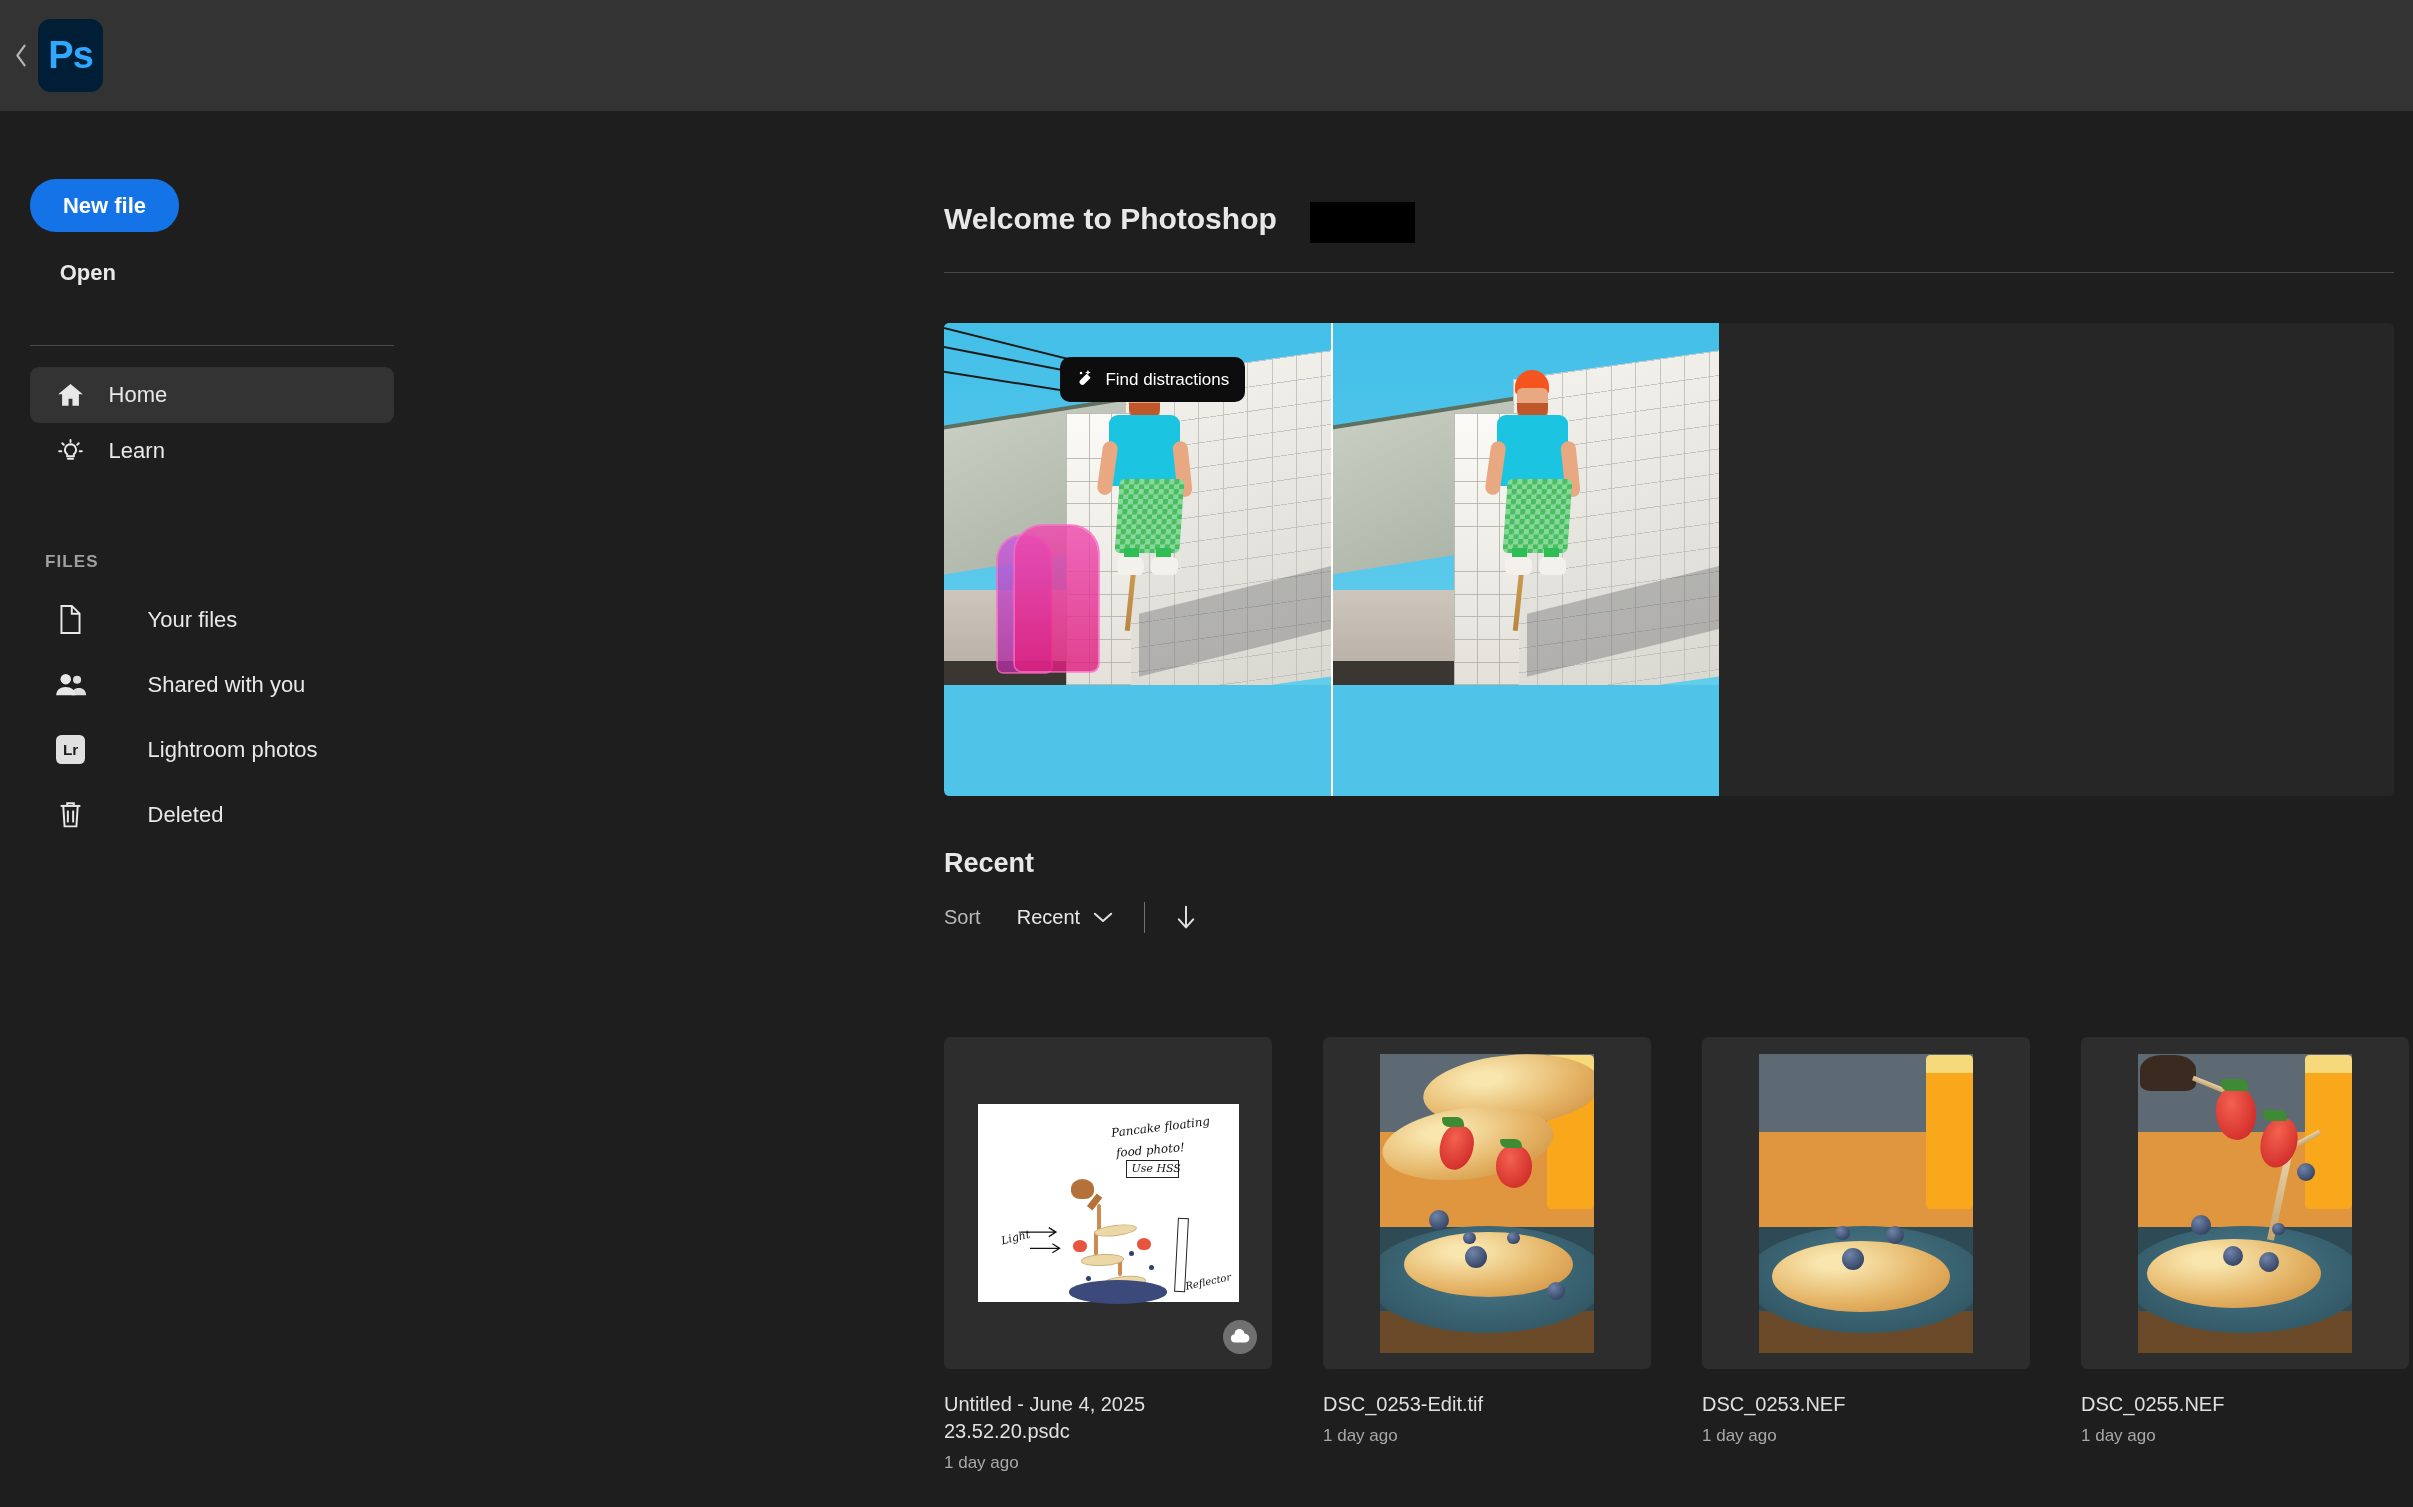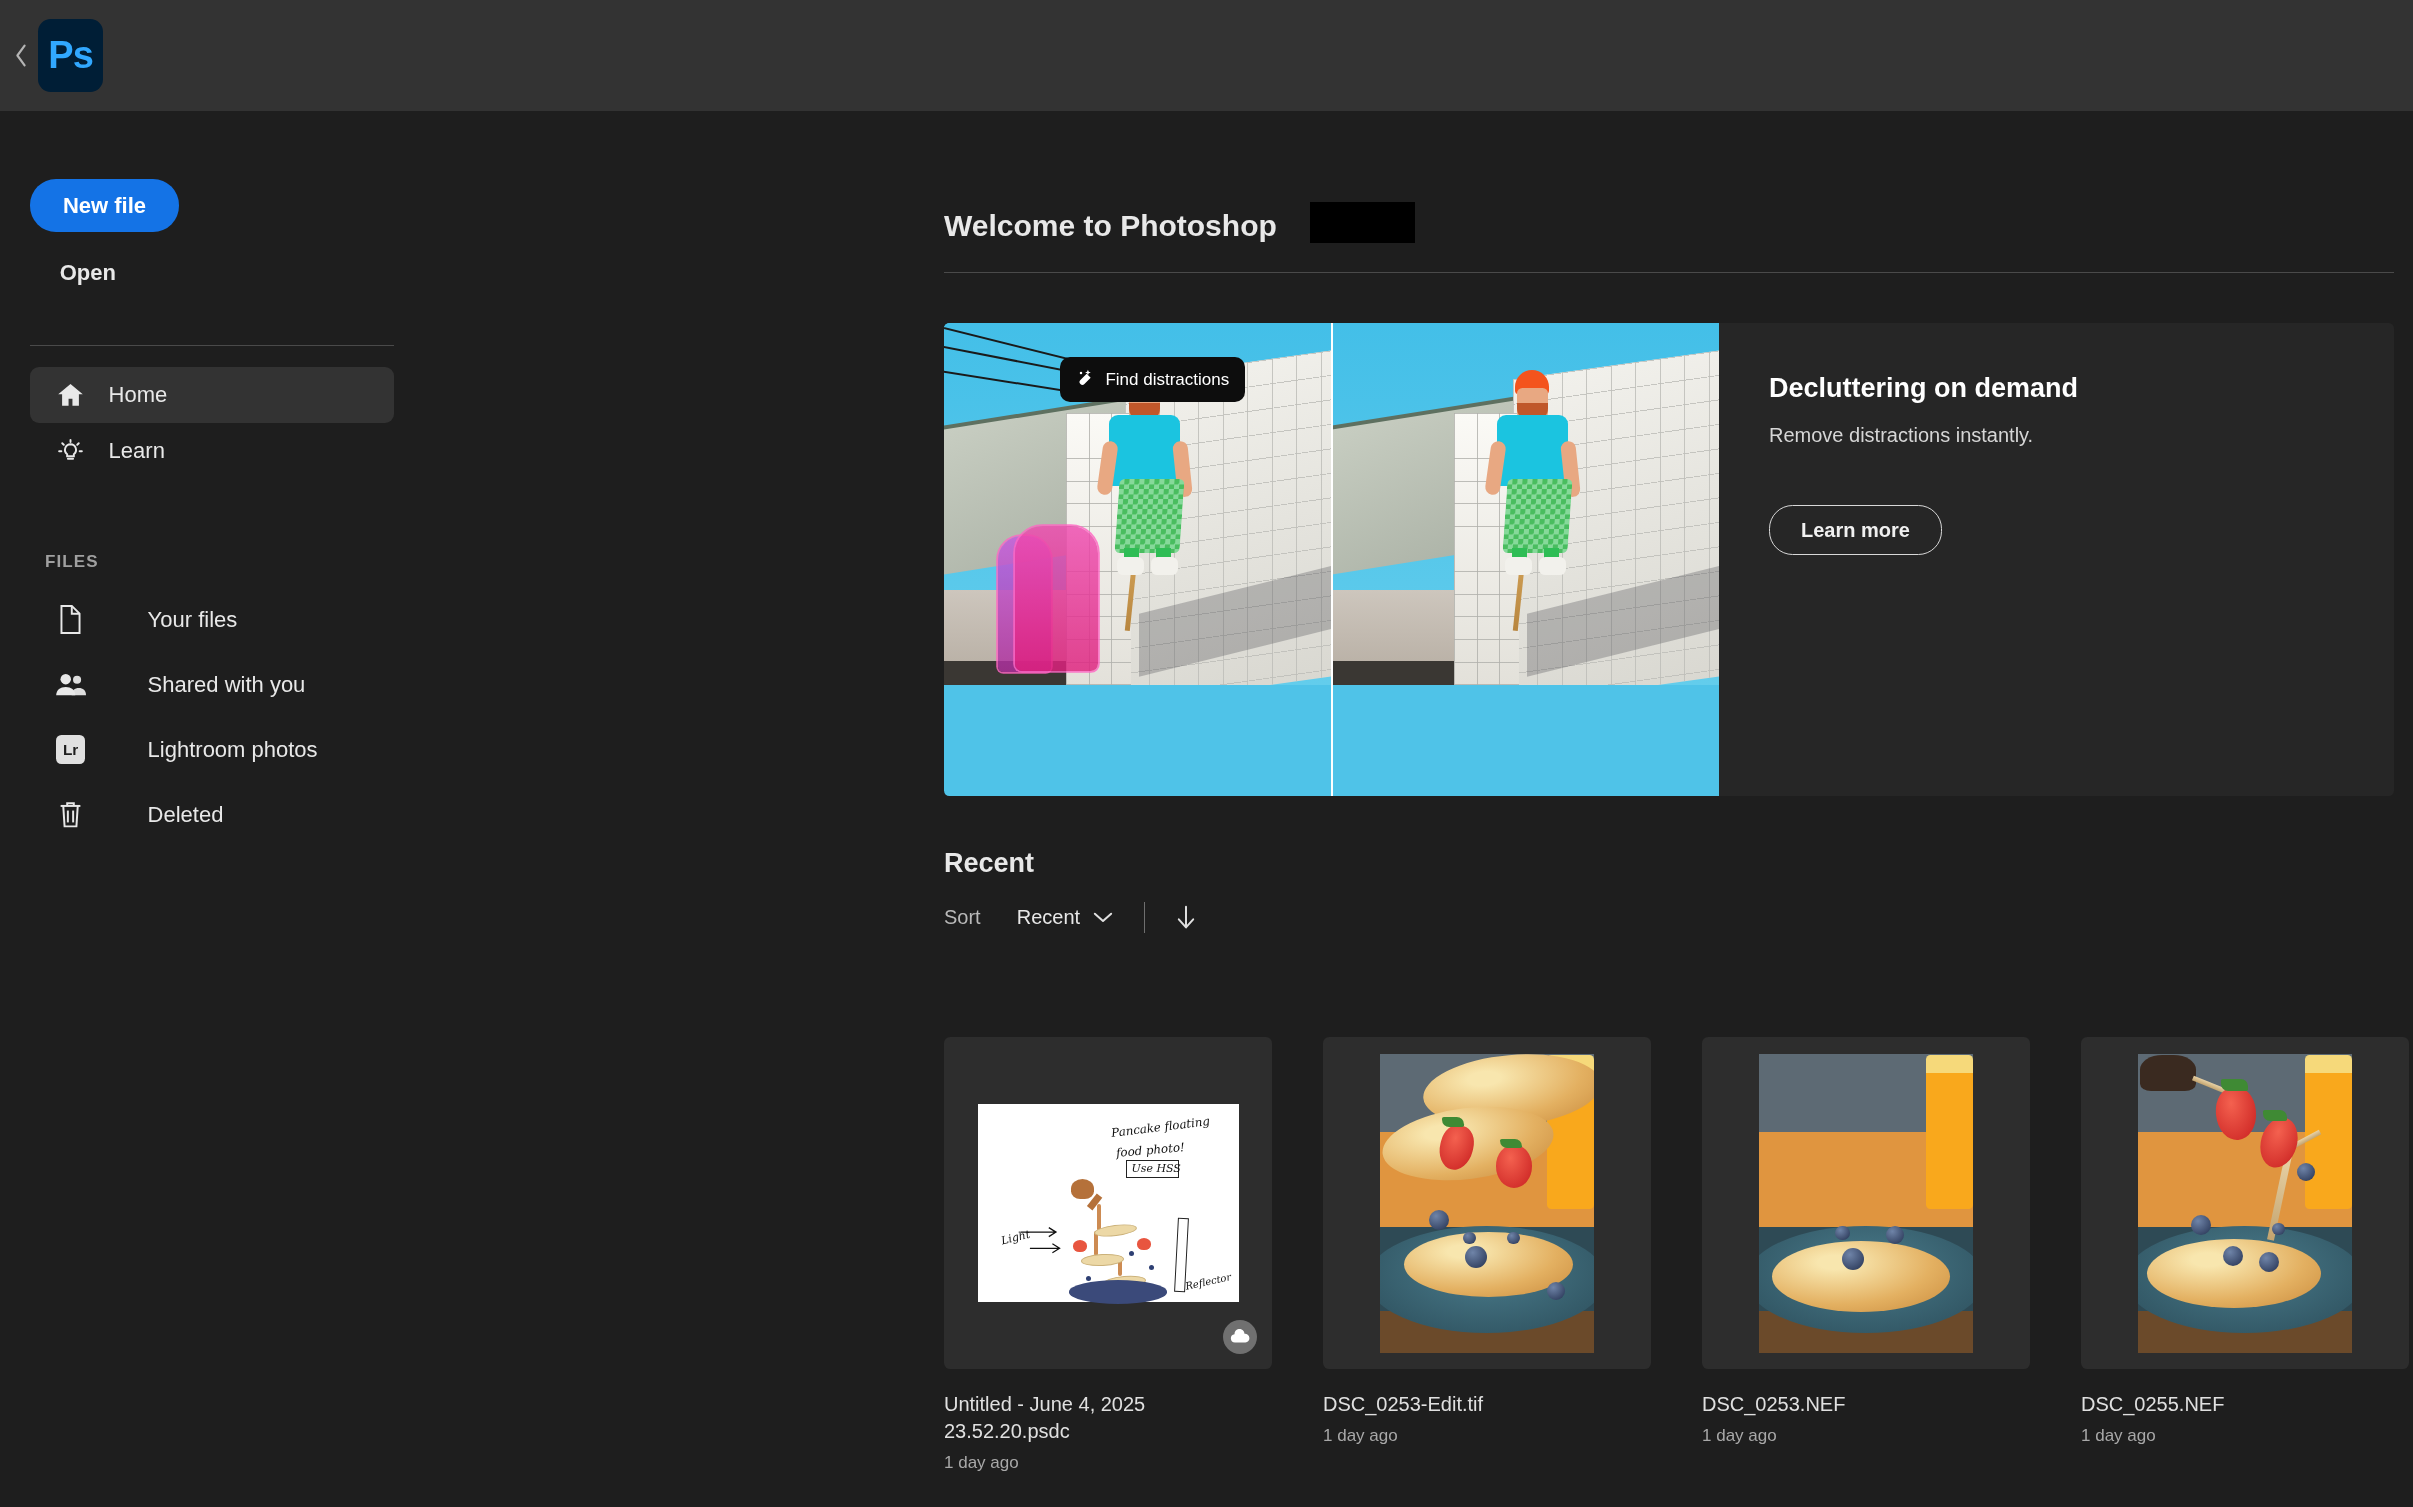--- a/index.html
+++ b/index.html
@@ -89,21 +89,21 @@
 
   
   .main {
     position: absolute; top: 111px; left: 915px;
     width: 1498px; height: 1397px;
     background: #1e1e1e;
     overflow: hidden;
   }
   .welcome-row {
     position: absolute; top: 91px; left: 29px;
-    display: flex; align-items: flex-end; gap: 31px;
+    display: flex; align-items: flex-start; gap: 31px;
   }
   .welcome-title {
     font-size: 30px; font-weight: bold; color: #e8e8e8;
   }
   .redaction {
     width: 105px; height: 41px; background: #000000; margin-left: 1.8px;
   }
   .head-divider {
     position: absolute; top: 161px; left: 29px;
     width: 1450px; height: 0.9px; background: #4a4a4a;
@@ -424,25 +424,20 @@
           <div class="p-sock" style="left:31px;"></div>
             <div class="p-sock" style="left:63px;"></div>
           <div class="p-shoe" style="left:23.6px;"></div>
             <div class="p-shoe" style="left:58px;"></div>
         </div>
       </div>
 
       <div class="split-line"></div>
     </div>
 
-    <div class="hero-text">
-      <div class="hero-title">Decluttering on demand</div>
-      <div class="hero-sub">Remove distractions instantly.</div>
-      <button class="learnmore">Learn more</button>
-    </div>
   </div>
 
   <div class="recent-title">Recent</div>
 
   <div class="sortbar">
     <span class="sort-label">Sort</span>
     <span class="sort-select">
       <span>Recent</span>
       <span>
         <svg width="20" height="12.7" viewBox="0 0 22 14">

